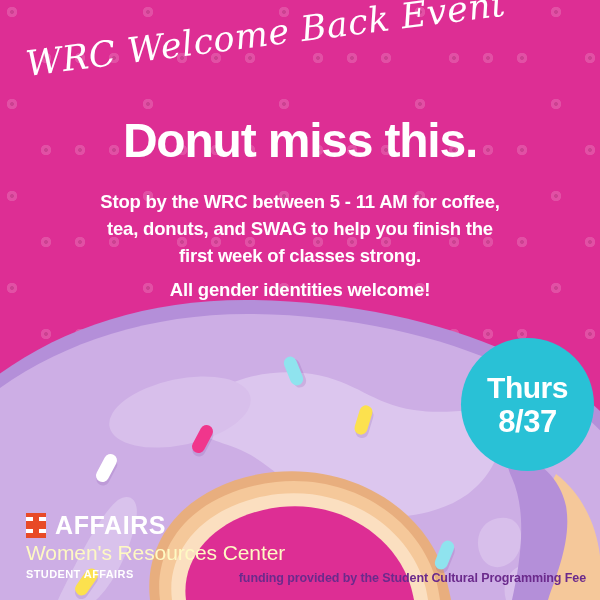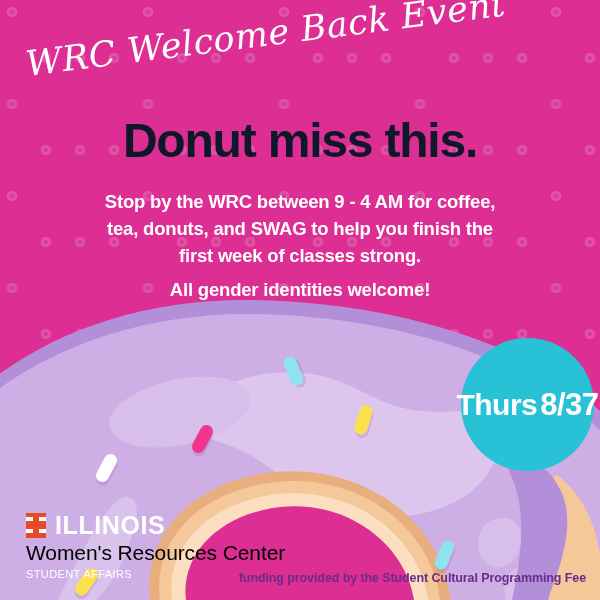--- a/index.html
+++ b/index.html
@@ -64,21 +64,21 @@
   #date-badge {
     position: absolute;
     z-index: 6;
     left: 461px;
     top: 338px;
     width: 133px;
     height: 133px;
     border-radius: 50%;
     background: #29C1D6;
     display: flex;
-    flex-direction: row;
+    flex-direction: column;
     align-items: center;
     justify-content: center;
     gap: 3px;
   }
   #date-badge .day,
   #date-badge .date {
     color: #FFFFFF;
     font-weight: 700;
     letter-spacing: -0.5px;
     line-height: 1;
@@ -106,21 +106,21 @@
     white-space: nowrap;
   }
 
   #headline {
     position: absolute;
     z-index: 5;
     left: 0;
     top: 116px;
     width: 600px;
     text-align: center;
-    color: #0f172a;
+    color: #ffffff;
     font-weight: 700;
     font-size: 48px;
     line-height: 1.05;
     letter-spacing: -1.2px;
   }
 
   #body-copy {
     position: absolute;
     z-index: 5;
     left: 95px;
@@ -191,30 +191,30 @@
     z-index: 2;
   }
   #illinois-word {
     color: #FFFFFF;
     font-weight: 700;
     font-size: 25px;
     letter-spacing: 0.6px;
     line-height: 1;
   }
   #unit-name {
-    color: #000000;
+    color: #fef9c3;
     font-weight: 400;
     font-size: 21px;
     letter-spacing: -0.1px;
     line-height: 1.15;
     margin-top: 3px;
   }
   #division-name {
     color: #FFFFFF;
-    font-weight: 400;
+    font-weight: 700;
     font-size: 11px;
     letter-spacing: 0.4px;
     line-height: 1;
     margin-top: 4px;
   }
 
   
   #funding-note {
     position: absolute;
     z-index: 7;
@@ -332,35 +332,35 @@
   <div class="sprinkle" style="left:357px; top:405px; width:13px; height:30px; background:#FCE14E; transform:rotate(17deg);"></div>
   <div class="sprinkle" style="left:196px; top:424px; width:13px; height:30px; background:#F0368C; transform:rotate(28deg);"></div>
   <div class="sprinkle" style="left:100px; top:453px; width:13px; height:30px; background:#FFFFFF; transform:rotate(28deg);"></div>
   <div class="sprinkle" style="left:80px; top:567px; width:13px; height:30px; background:#FCE14E; transform:rotate(35deg);"></div>
   <div class="sprinkle" style="left:438px; top:540px; width:13px; height:30px; background:#8FE3EE; transform:rotate(22deg);"></div>
 
   <div id="script-title">WRC Welcome Back Event</div>
 
   <div id="headline">Donut miss this.</div>
 
-  <div id="body-copy">Stop by the WRC between 9 - 4 AM for coffee, tea, donuts, and SWAG to help you finish the first week of classes strong.</div>
+  <div id="body-copy">Stop by the WRC between 5 - 11 AM for coffee, tea, donuts, and SWAG to help you finish the first week of classes strong.</div>
 
   <div id="welcome-line">All gender identities welcome!</div>
 
   <div id="date-badge">
     <div class="day">Thurs</div>
     <div class="date">8/37</div>
   </div>
 
   <div id="logo-lockup">
     <div id="logo-row">
       <div id="illinois-mark">
         <span class="stem"></span>
       </div>
-      <div id="illinois-word">ILLINOIS</div>
+      <div id="illinois-word">AFFAIRS</div>
     </div>
     <div id="unit-name">Women's Resources Center</div>
     <div id="division-name">STUDENT AFFAIRS</div>
   </div>
 
   <div id="funding-note">funding provided by the Student Cultural Programming Fee</div>
 
 </div>
 
 </body></html>

